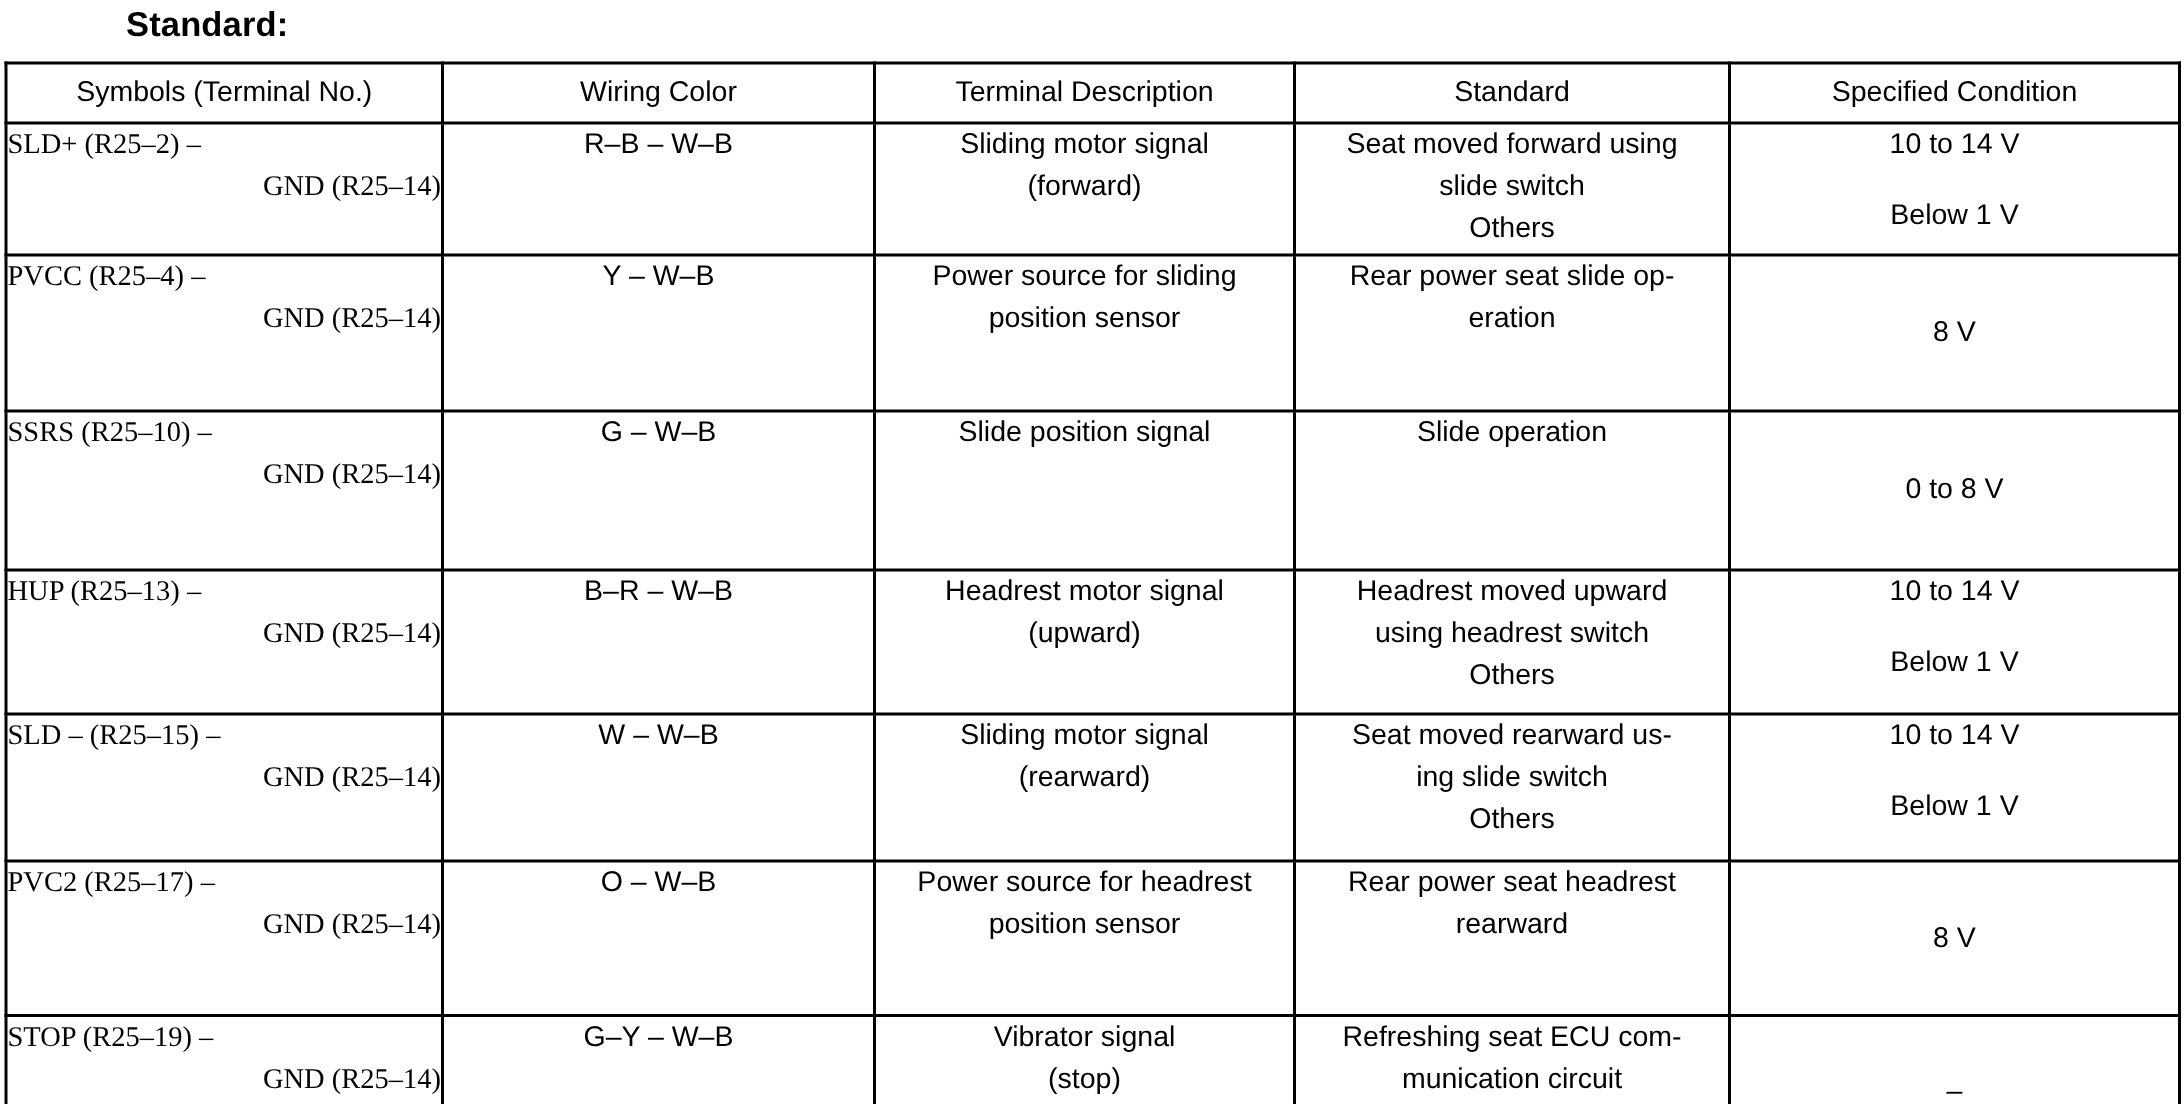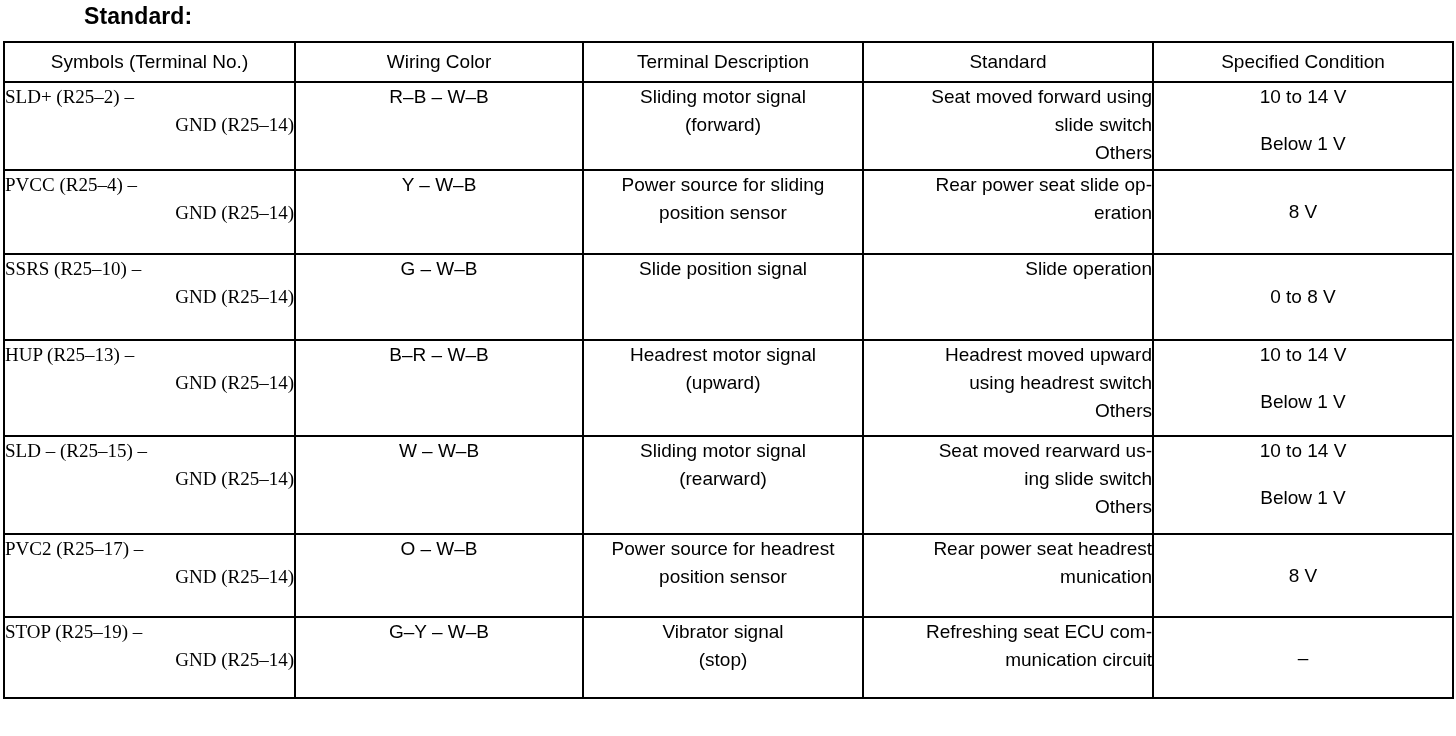--- a/index.html
+++ b/index.html
@@ -74,32 +74,32 @@
     text-align: center;
     vertical-align: middle;
     padding: 6px 8px;
   }
   .desc {
     text-align: center;
     vertical-align: middle;
     padding: 6px 10px;
   }
   .cond {
-    text-align: right;
+    text-align: center;
     vertical-align: top;
     padding: 9px 10px 6px 11px;
   }
   .spec-val {
     text-align: center;
     vertical-align: top;
     padding: 9px 8px 6px 8px;
   }
   .spec-val.centered {
     vertical-align: middle;
-    padding: 8px 8px;
+    padding: 18px 8px;
   }
   .spec-val .second {
     display: block;
     margin-top: 19px;
   }
   .nowrapline { white-space: nowrap; }
 
   
   tr.r0 td { height: 86px; }
   tr.r1 td { height: 66px; }
@@ -233,21 +233,21 @@
           <span class="l1 nowrapline">PVC2 (R25–17) –</span>
           <span class="l2 nowrapline">GND (R25–14)</span>
         </td>
         <td class="mid-center">O – W–B</td>
         <td class="desc">
           <span>Power source for headrest</span><br>
           <span>position sensor</span>
         </td>
         <td class="cond">
           <span>Rear power seat headrest</span><br>
-          <span>munication</span>
+          <span>rearward</span>
         </td>
         <td class="spec-val centered">8 V</td>
       </tr>
 
       <tr class="r7">
         <td class="sym">
           <span class="l1 nowrapline">STOP (R25–19) –</span>
           <span class="l2 nowrapline">GND (R25–14)</span>
         </td>
         <td class="mid-center">G–Y – W–B</td>

